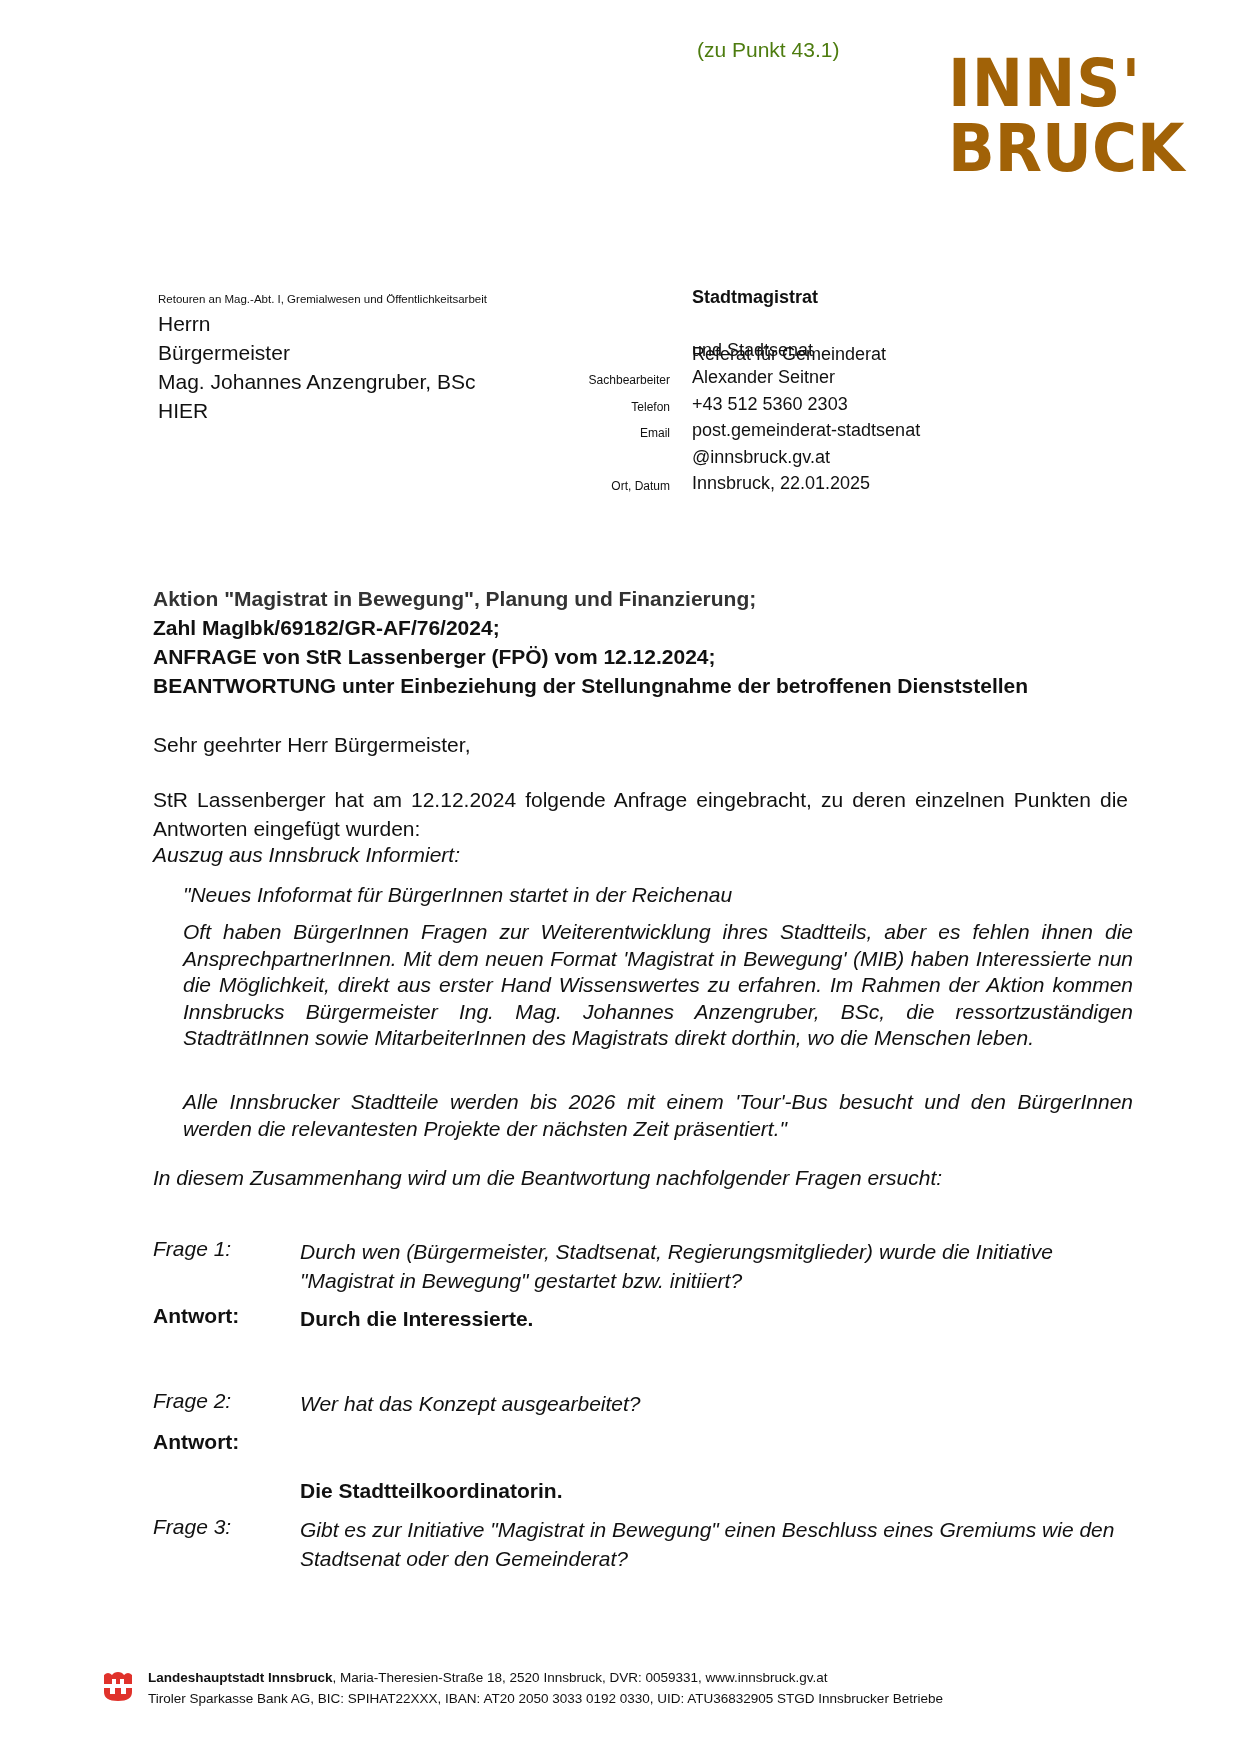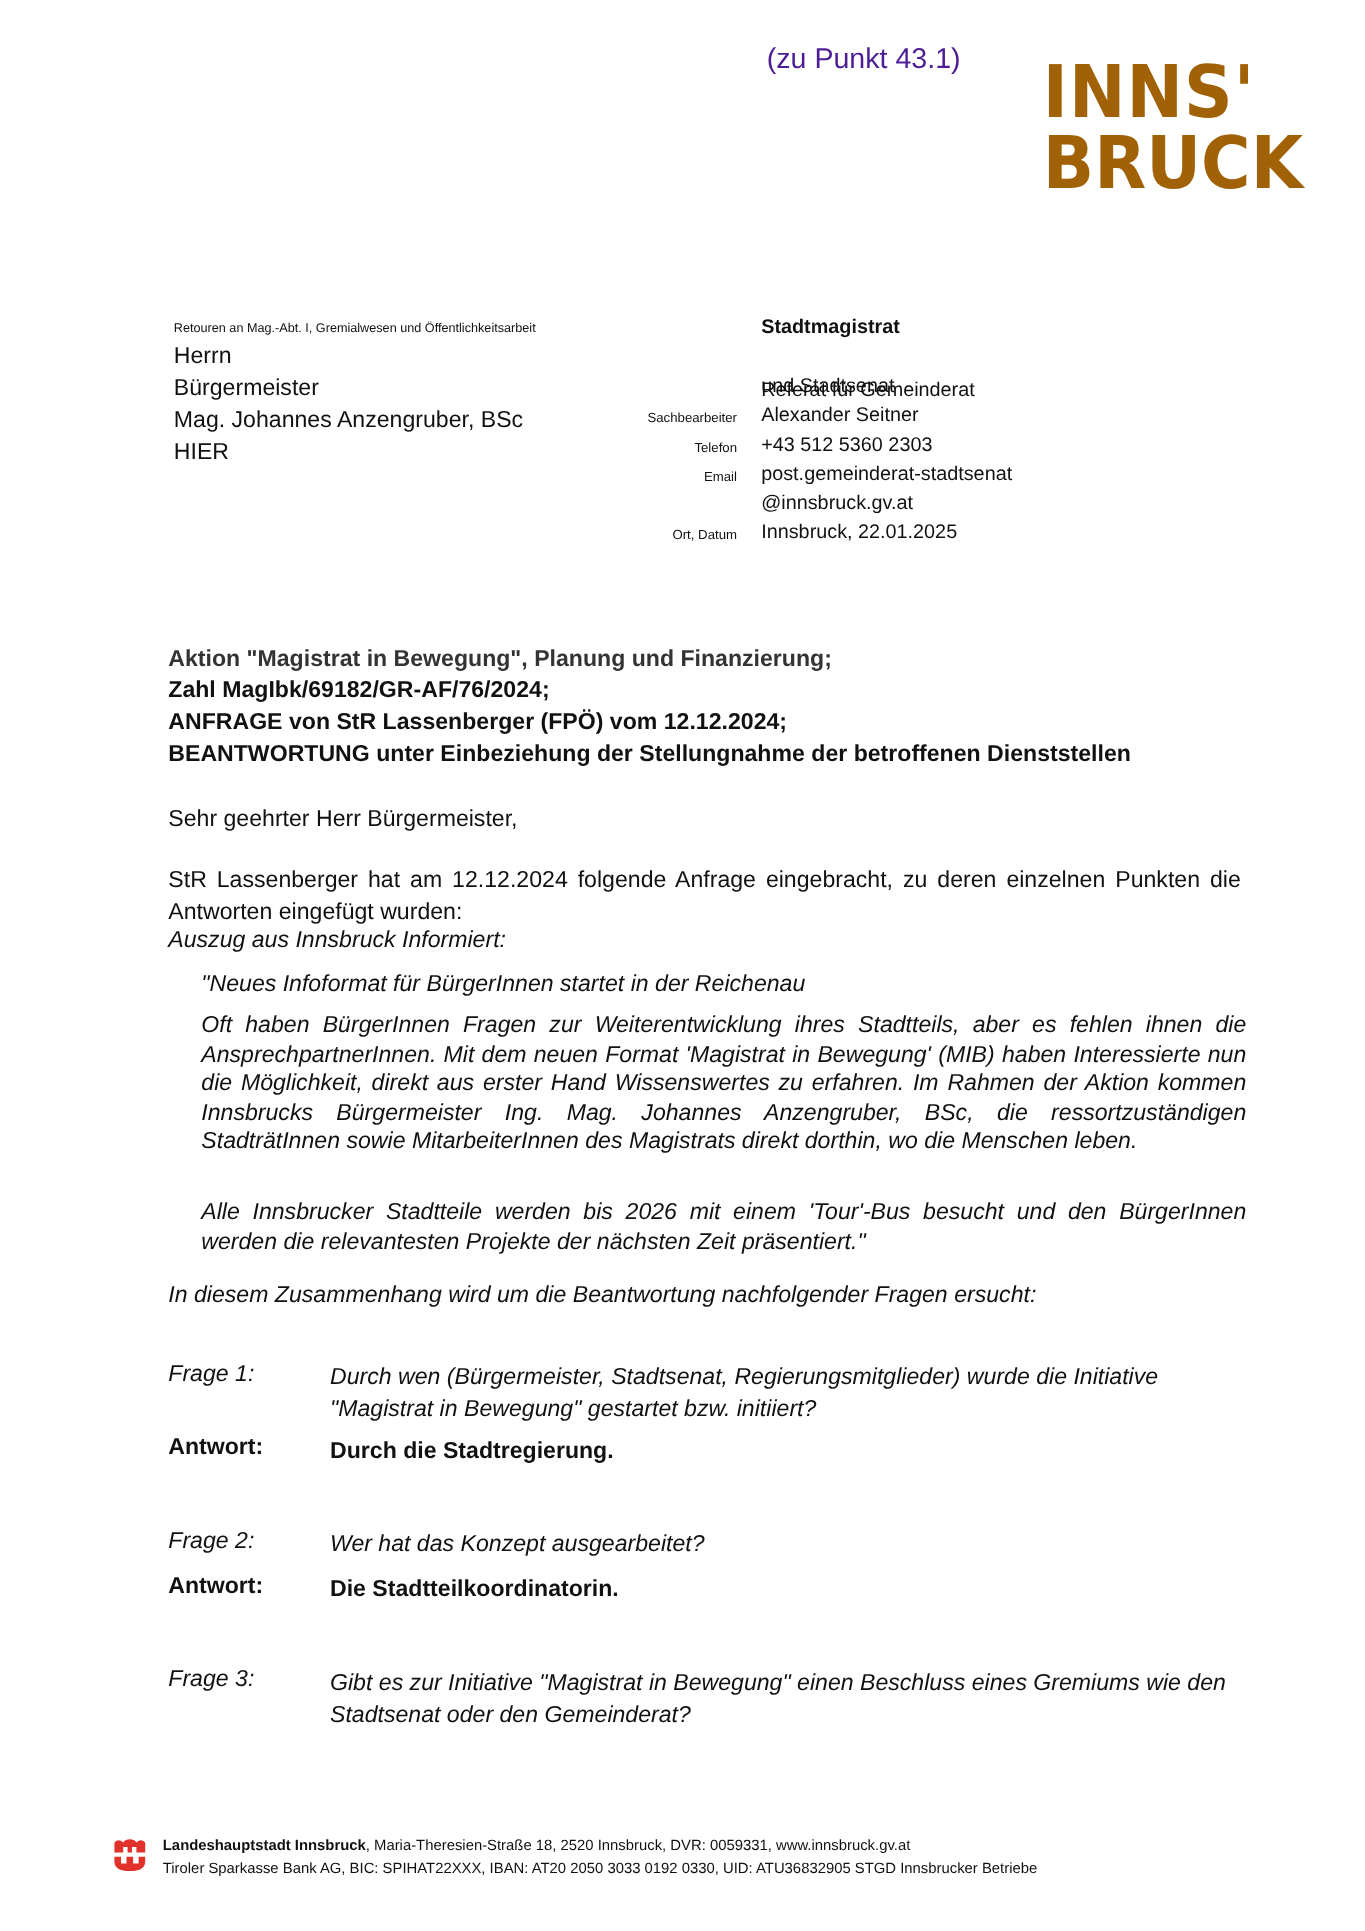--- a/index.html
+++ b/index.html
@@ -1,20 +1,20 @@
 <!DOCTYPE html>
 <html><head>
 <meta charset="utf-8">
 <style>
   html, body { margin: 0; padding: 0; background: #ffffff; }
   body { width: 1241px; height: 1755px; position: relative; overflow: hidden;
          font-family: "Liberation Sans", sans-serif; color: #111111; }
   .abs { position: absolute; white-space: nowrap; }
 
-  #punkt { left: 697px; top: 38px; font-size: 26px; color: #4c1d95; }
+  #punkt { left: 697px; top: 38px; font-size: 21px; color: #4d7c0f; }
 
   #logo { left: 948px; top: 52px; width: 245px; color: #a16207;
           font-family: "DejaVu Sans", sans-serif; font-weight: bold; line-height: 0.98; }
   #logo .l1 { font-size: 66px; letter-spacing: 1px; transform: scaleX(0.93); transform-origin: left; display:block; }
   #logo .l2 { font-size: 66px; letter-spacing: 0px; transform: scaleX(0.93); transform-origin: left; display:block; }
 
   #retour { left: 158px; top: 293px; font-size: 11.5px; }
   .addr { left: 158px; font-size: 21px; }
   #addr0 { top: 312px; } #addr1 { top: 341px; } #addr2 { top: 370px; } #addr3 { top: 399px; }
 
@@ -43,21 +43,21 @@
   #q2 { top: 1089px; }
   #closing { top: 1156px; font-style: italic; margin-top: 10px; }
 
   .qa-label { left: 153px; font-size: 21px; }
   .qa-text { left: 300px; width: 835px; font-size: 21px; white-space: normal; line-height: 29px; }
   .italic { font-style: italic; }
   .bold { font-weight: bold; }
   #f1l { top: 1237px; } #f1t { top: 1237px; }
   #a1l { top: 1304px; } #a1t { top: 1304px; }
   #f2l { top: 1389px; } #f2t { top: 1389px; }
-  #a2l { top: 1430px; } #a2t { top: 1430px; }
+  #a2l { top: 1430px; } #a2t { top: 1476px; }
   #f3l { top: 1515px; } #f3t { top: 1515px; }
 
   #footer-icon { left: 103px; top: 1670px; width: 30px; height: 32px; }
   .foot { left: 148px; font-size: 13.5px; }
   #foot0 { top: 1670px; } #foot1 { top: 1691px; }
 </style>
 </head>
 <body>
 
 <div id="punkt" class="abs">(zu Punkt 43.1)</div>
@@ -96,21 +96,21 @@
 <div id="auszug" class="abs body">Auszug aus Innsbruck Informiert:</div>
 
 <div id="q0" class="abs quote">"Neues Infoformat für BürgerInnen startet in der Reichenau</div>
 <div id="q1" class="abs quote">Oft haben BürgerInnen Fragen zur Weiterentwicklung ihres Stadtteils, aber es fehlen ihnen die AnsprechpartnerInnen. Mit dem neuen Format 'Magistrat in Bewegung' (MIB) haben Interessierte nun die Möglichkeit, direkt aus erster Hand Wissenswertes zu erfahren. Im Rahmen der Aktion kommen Innsbrucks Bürgermeister Ing. Mag. Johannes Anzengru­ber, BSc, die ressortzuständigen StadträtInnen sowie MitarbeiterInnen des Magistrats di­rekt dorthin, wo die Menschen leben.</div>
 <div id="q2" class="abs quote">Alle Innsbrucker Stadtteile werden bis 2026 mit einem 'Tour'-Bus besucht und den Bürge­rInnen werden die relevantesten Projekte der nächsten Zeit präsentiert."</div>
 <div id="closing" class="abs body">In diesem Zusammenhang wird um die Beantwortung nachfolgender Fragen ersucht:</div>
 
 <div id="f1l" class="abs qa-label italic">Frage 1:</div>
 <div id="f1t" class="abs qa-text italic">Durch wen (Bürgermeister, Stadtsenat, Regierungsmitglieder) wurde die Initiative "Magistrat in Bewegung" gestartet bzw. initiiert?</div>
 <div id="a1l" class="abs qa-label bold">Antwort:</div>
-<div id="a1t" class="abs qa-text bold">Durch die Stadtregierung.</div>
+<div id="a1t" class="abs qa-text bold">Durch die Interessierte.</div>
 
 <div id="f2l" class="abs qa-label italic">Frage 2:</div>
 <div id="f2t" class="abs qa-text italic">Wer hat das Konzept ausgearbeitet?</div>
 <div id="a2l" class="abs qa-label bold">Antwort:</div>
 <div id="a2t" class="abs qa-text bold">Die Stadtteilkoordinatorin.</div>
 
 <div id="f3l" class="abs qa-label italic">Frage 3:</div>
 <div id="f3t" class="abs qa-text italic">Gibt es zur Initiative "Magistrat in Bewegung" einen Beschluss eines Gremiums wie den Stadtsenat oder den Gemeinderat?</div>
 
 <svg id="footer-icon" class="abs" viewBox="0 0 30 32">

